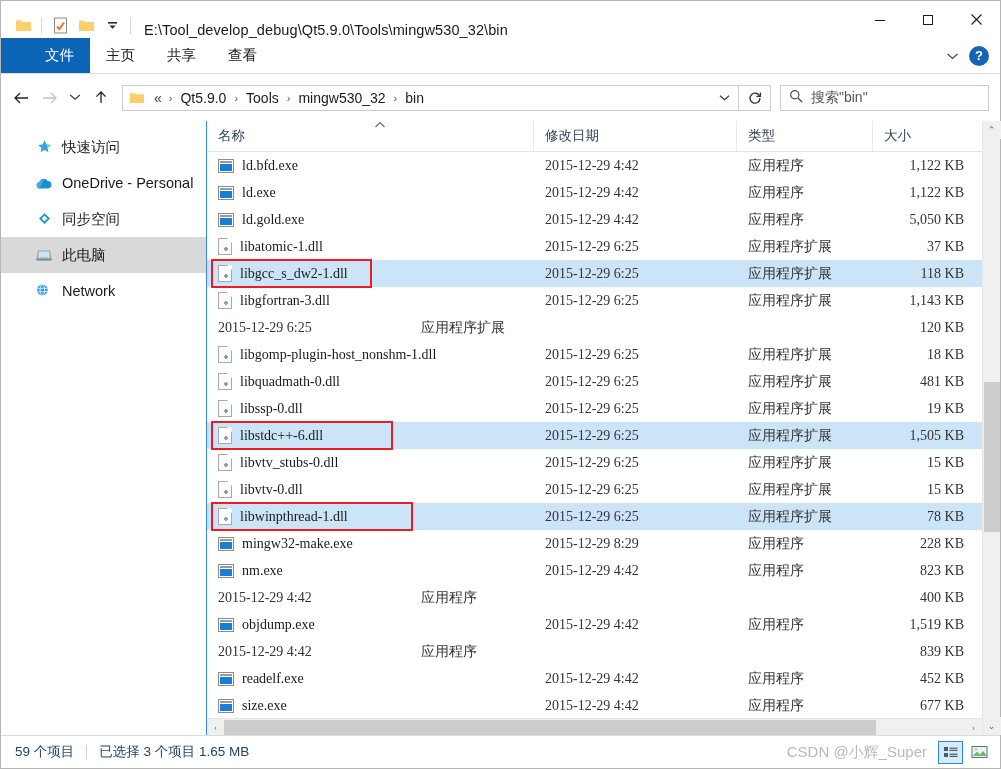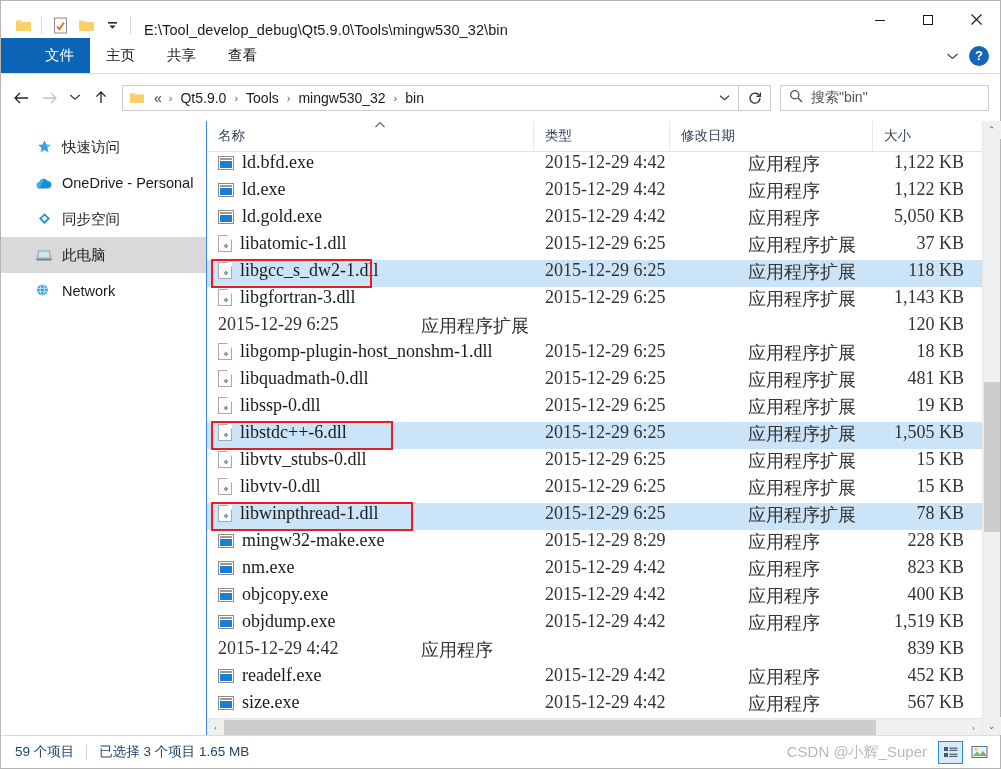--- a/index.html
+++ b/index.html
@@ -166,22 +166,22 @@
   .sort-arrow {
     position: absolute; left: 167px; top: -1px;
     font-size: 10px; color: #666;
   }
 
   .rows {
     flex: 1; overflow: hidden; position: relative;
     background: #fff;
   }
   .row {
-    height: 27px; display: flex; align-items: flex-start;
-    font-size: 18px; color: #1a1a1a;
+    height: 27px; display: flex; align-items: center;
+    font-size: 14px; color: #1a1a1a;
     position: relative;
   }
   .row.sel { background: #cce4f7; }
   .cell-name {
     width: 327px; display: flex; align-items: center; gap: 8px;
     padding-left: 11px; overflow: hidden; white-space: nowrap;
   }
   .cell-date { width: 203px; padding-left: 11px; color: #333; }
   .cell-type { width: 136px; padding-left: 11px; color: #333; }
   .cell-size { flex: 1; padding-right: 18px; text-align: right; color: #333; }
@@ -465,22 +465,22 @@
     <div class="filepane">
       <div class="col-head">
         <div class="col c-name">
           <span>名称</span>
           <span class="sort-arrow">
             <svg width="12" height="8" viewBox="0 0 12 8">
                 <path d="M1.5 6L6 1.6 10.5 6" stroke="#6a6a6a" stroke-width="1.2" fill="none"></path>
               </svg>
           </span>
         </div>
+        <div class="col c-date">修改日期</div>
         <div class="col c-type">类型</div>
-        <div class="col c-date">修改日期</div>
         <div class="col c-size">大小</div>
       </div>
       <div class="rows" id="rows">
           <div class="row">
             <div class="cell-name">
               <span class="ico-exe">
                 <span class="bar"></span>
                 <span class="fill"></span>
               </span>
               <span>ld.bfd.exe</span>
@@ -629,27 +629,20 @@
                 <span class="bar"></span>
                 <span class="fill"></span>
               </span>
               <span>nm.exe</span>
             </div>
             <div class="cell-date">2015-12-29 4:42</div>
             <div class="cell-type">应用程序</div>
             <div class="cell-size">823 KB</div>
           </div>
           <div class="row">
-            <div class="cell-name">
-              <span class="ico-exe">
-                <span class="bar"></span>
-                <span class="fill"></span>
-              </span>
-              <span>objcopy.exe</span>
-            </div>
             <div class="cell-date">2015-12-29 4:42</div>
             <div class="cell-type">应用程序</div>
             <div class="cell-size">400 KB</div>
           </div>
           <div class="row">
             <div class="cell-name">
               <span class="ico-exe">
                 <span class="bar"></span>
                 <span class="fill"></span>
               </span>
@@ -679,21 +672,21 @@
           <div class="row">
             <div class="cell-name">
               <span class="ico-exe">
                 <span class="bar"></span>
                 <span class="fill"></span>
               </span>
               <span>size.exe</span>
             </div>
             <div class="cell-date">2015-12-29 4:42</div>
             <div class="cell-type">应用程序</div>
-            <div class="cell-size">567 KB</div>
+            <div class="cell-size">677 KB</div>
           </div>
         </div>
       <div class="hscroll">
         <div class="hs-arrow">‹</div>
         <div class="hs-track">
           <div class="hs-thumb"></div>
         </div>
         <div class="hs-arrow">›</div>
       </div>
     </div>

